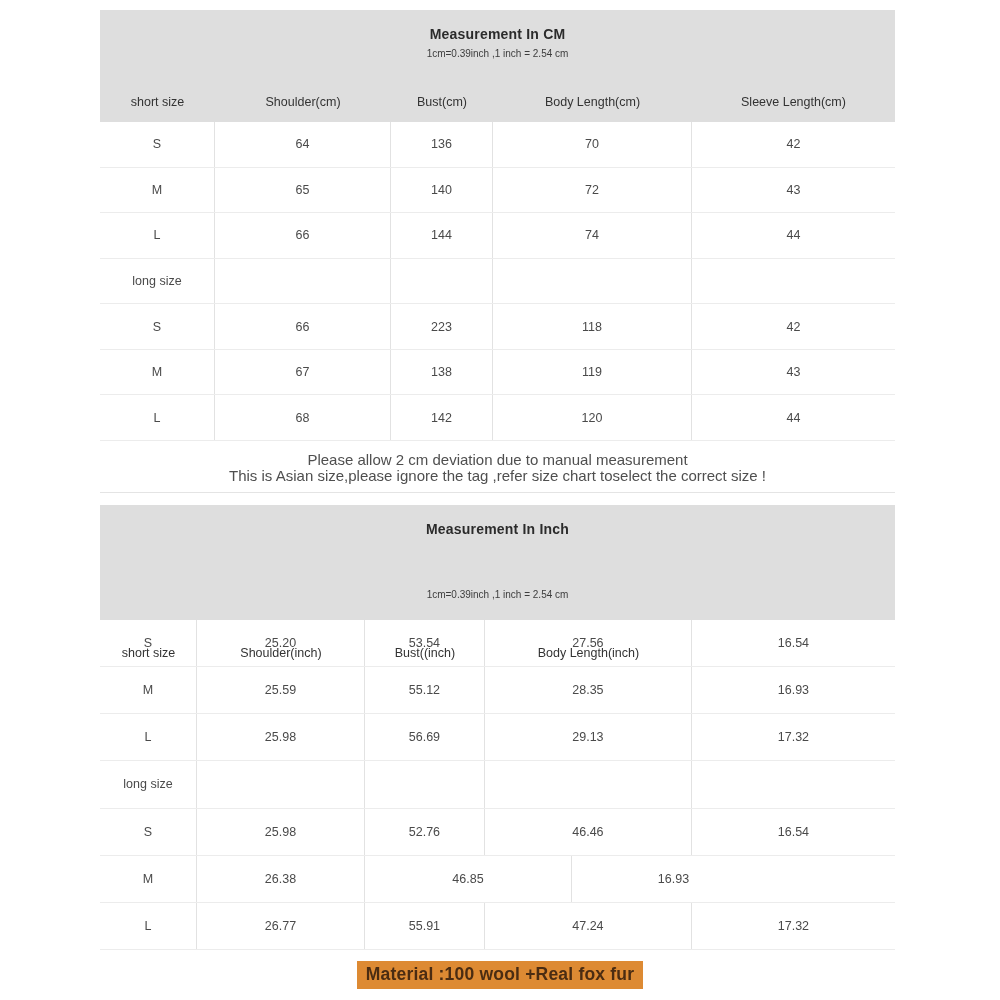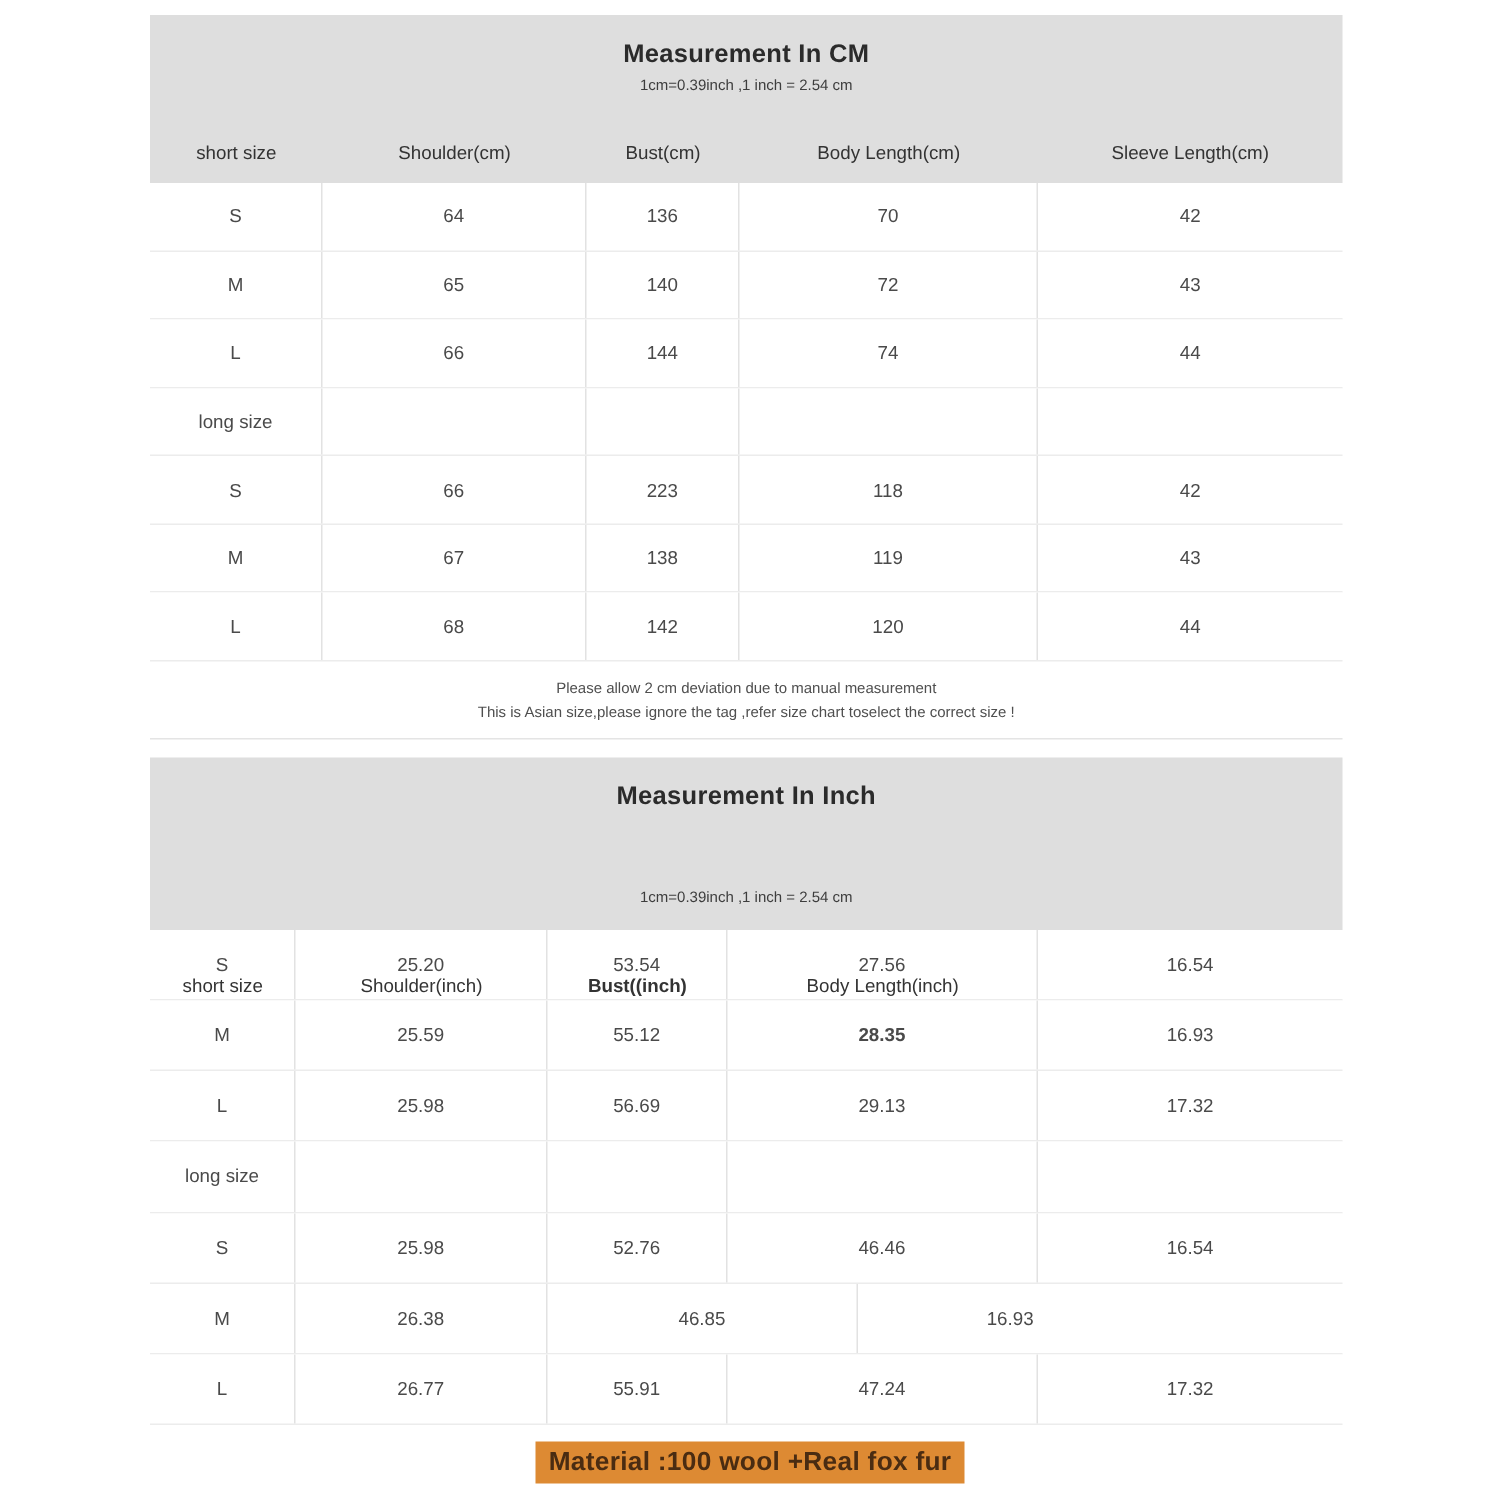--- a/index.html
+++ b/index.html
@@ -18,21 +18,21 @@
 
   .band {
     background:#dedede;
     display:flex; flex-direction:column;
   }
   #table-cm .band   { height:112px; }
   #table-inch .band { height:115px;gap:46px; }
 
   .tbl-title {
     text-align:center;
-    font-size:17px; font-weight:bold;
+    font-size:14px; font-weight:bold;
     color:#2b2b2b;
     margin-top:16px;
     letter-spacing:0.2px;
   }
   .tbl-subtitle {
     text-align:center;
     font-size:10px;
     color:#3d3d3d;
     margin-top:6px;
   }
@@ -66,21 +66,21 @@
     justify-content:center;
   }
   .tbody .cell { border-right:1px solid #e2e2e2; }
   .tbody .cell:last-child { border-right:none; }
 
   .notes {
     padding-top:11px;
     text-align:center;
   }
   .note-line {
-    font-size:10px;
+    font-size:15px;
     color:#4f4f4f;
     line-height:16px;
   }
   .divider {
     position:absolute;
     left:100px; top:492px;
     width:795px; height:1px;
     background:#e4e4e4;
   }
   .material-footer {
@@ -173,37 +173,37 @@
 
 <div class="divider"></div>
 
 <div class="size-table" id="table-inch">
   <div class="band">
     <div class="tbl-title">Measurement In Inch</div>
     <div class="tbl-subtitle">1cm=0.39inch ,1 inch = 2.54 cm</div>
     <div class="thead">
         <div class="cell" style="width: 12.2%;">short size</div>
         <div class="cell" style="width: 21.13%;">Shoulder(inch)</div>
-        <div class="cell" style="width: 15.09%; font-weight: bold;">Bust((inch)</div>
+        <div class="cell" style="width: 15.09%;">Bust((inch)</div>
         <div class="cell" style="width: 26.04%;">Body Length(inch)</div>
       </div>
   </div>
   <div class="tbody">
       <div class="trow">
         <div class="cell" style="width: 12.2%;">S</div>
         <div class="cell" style="width: 21.13%;">25.20</div>
         <div class="cell" style="width: 15.09%;">53.54</div>
         <div class="cell" style="width: 26.04%; text-align: center;">27.56</div>
         <div class="cell" style="width: 25.53%;">16.54</div>
       </div>
       <div class="trow">
         <div class="cell" style="width: 12.2%;">M</div>
         <div class="cell" style="width: 21.13%;">25.59</div>
         <div class="cell" style="width: 15.09%;">55.12</div>
-        <div class="cell" style="width: 26.04%; font-weight: bold;">28.35</div>
+        <div class="cell" style="width: 26.04%;">28.35</div>
         <div class="cell" style="width: 25.53%;">16.93</div>
       </div>
       <div class="trow">
         <div class="cell" style="width: 12.2%;">L</div>
         <div class="cell" style="width: 21.13%;">25.98</div>
         <div class="cell" style="width: 15.09%;">56.69</div>
         <div class="cell" style="width: 26.04%;">29.13</div>
         <div class="cell" style="width: 25.53%;">17.32</div>
       </div>
       <div class="trow">

